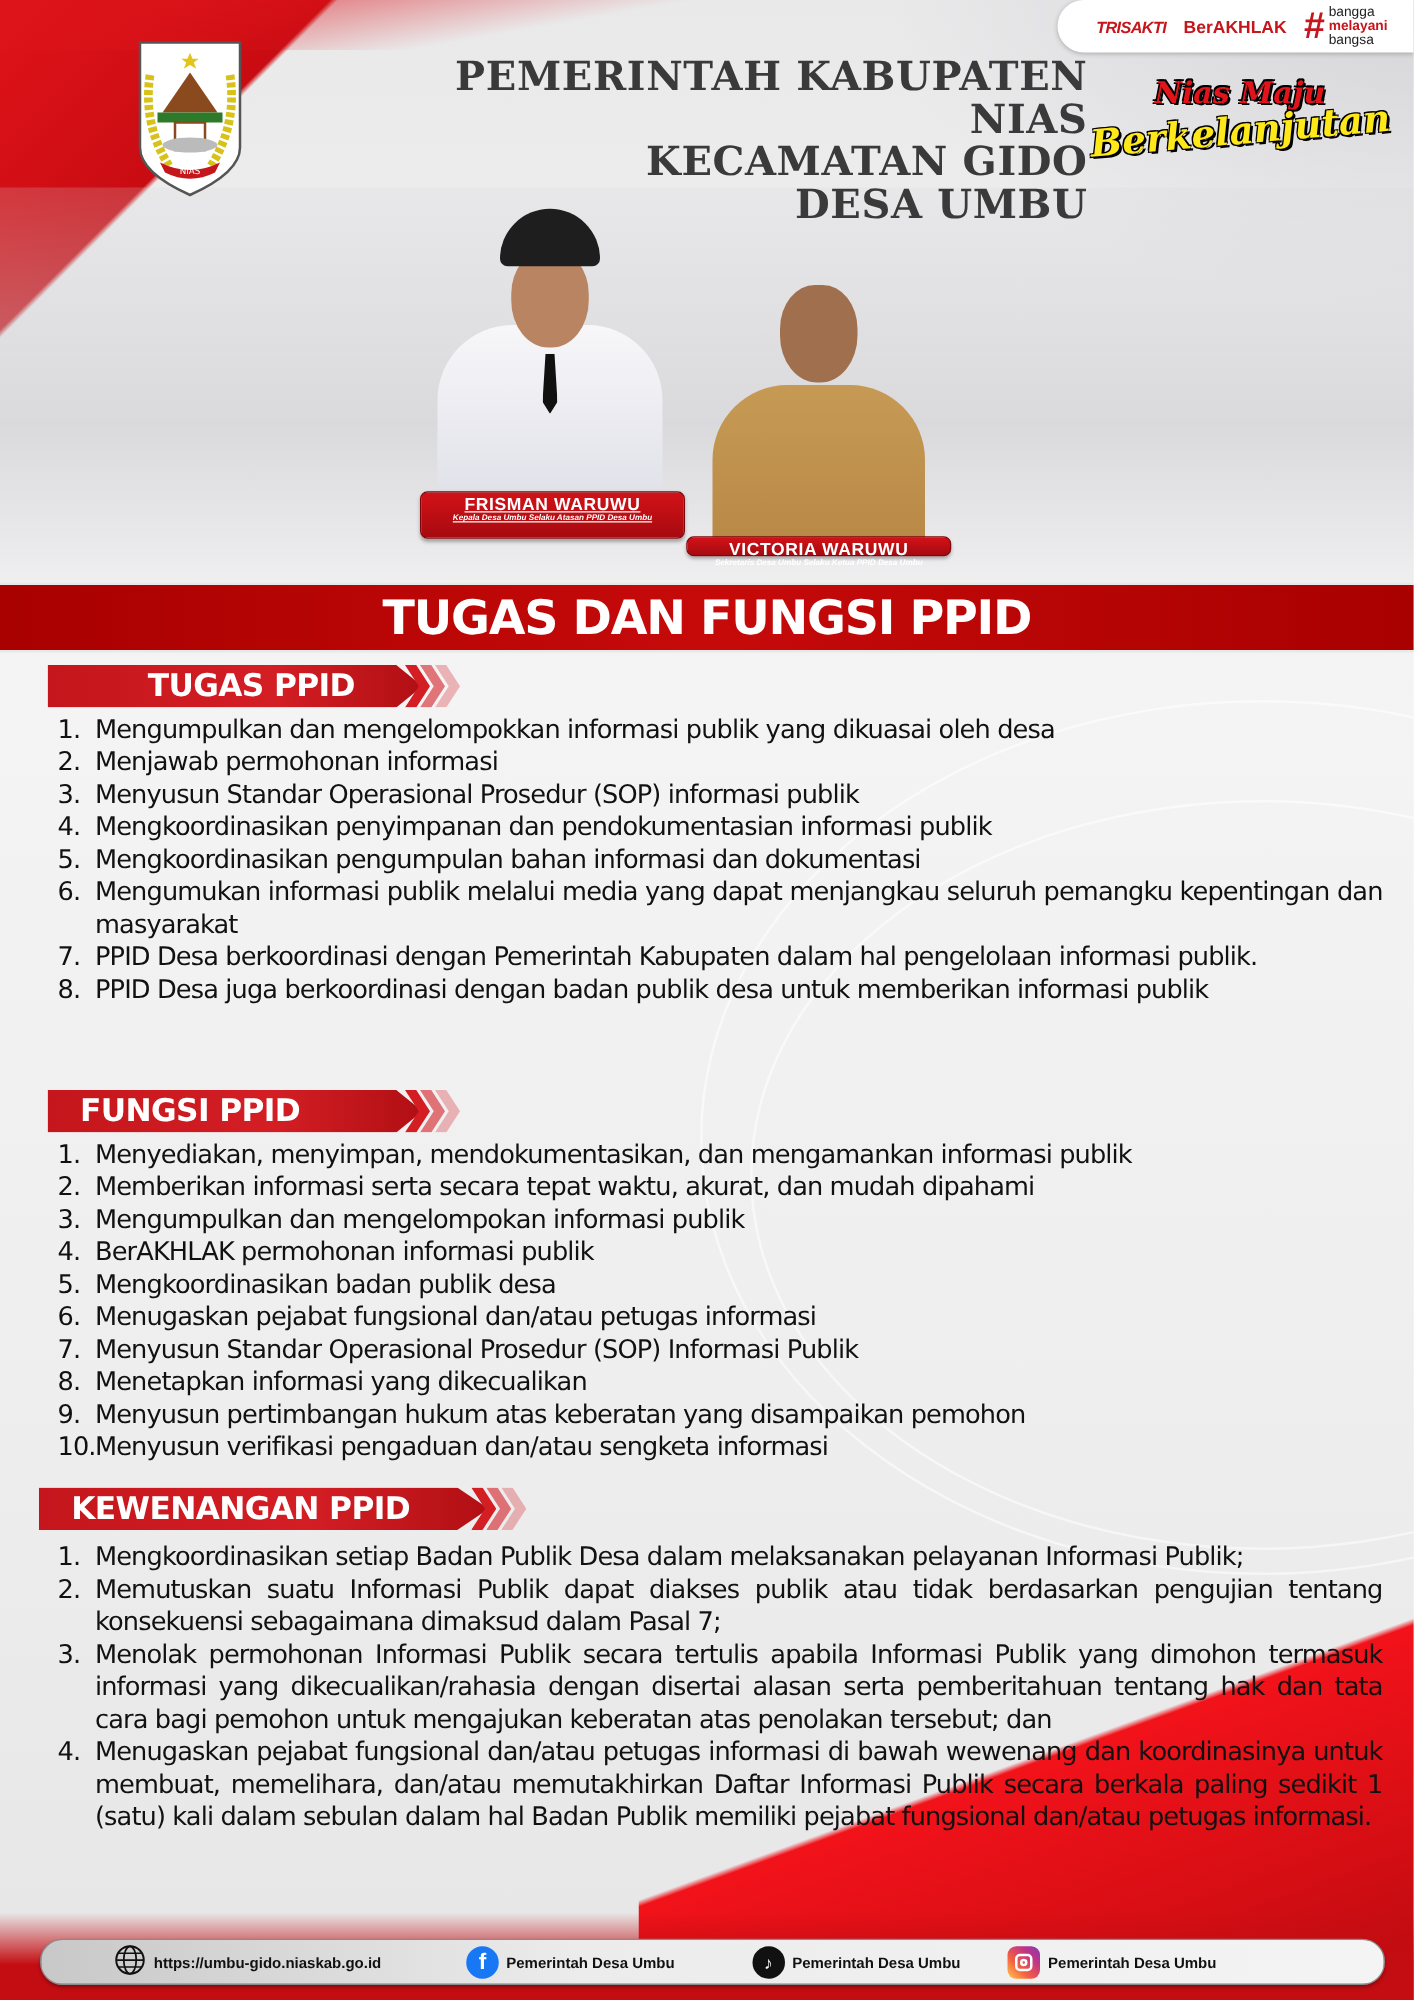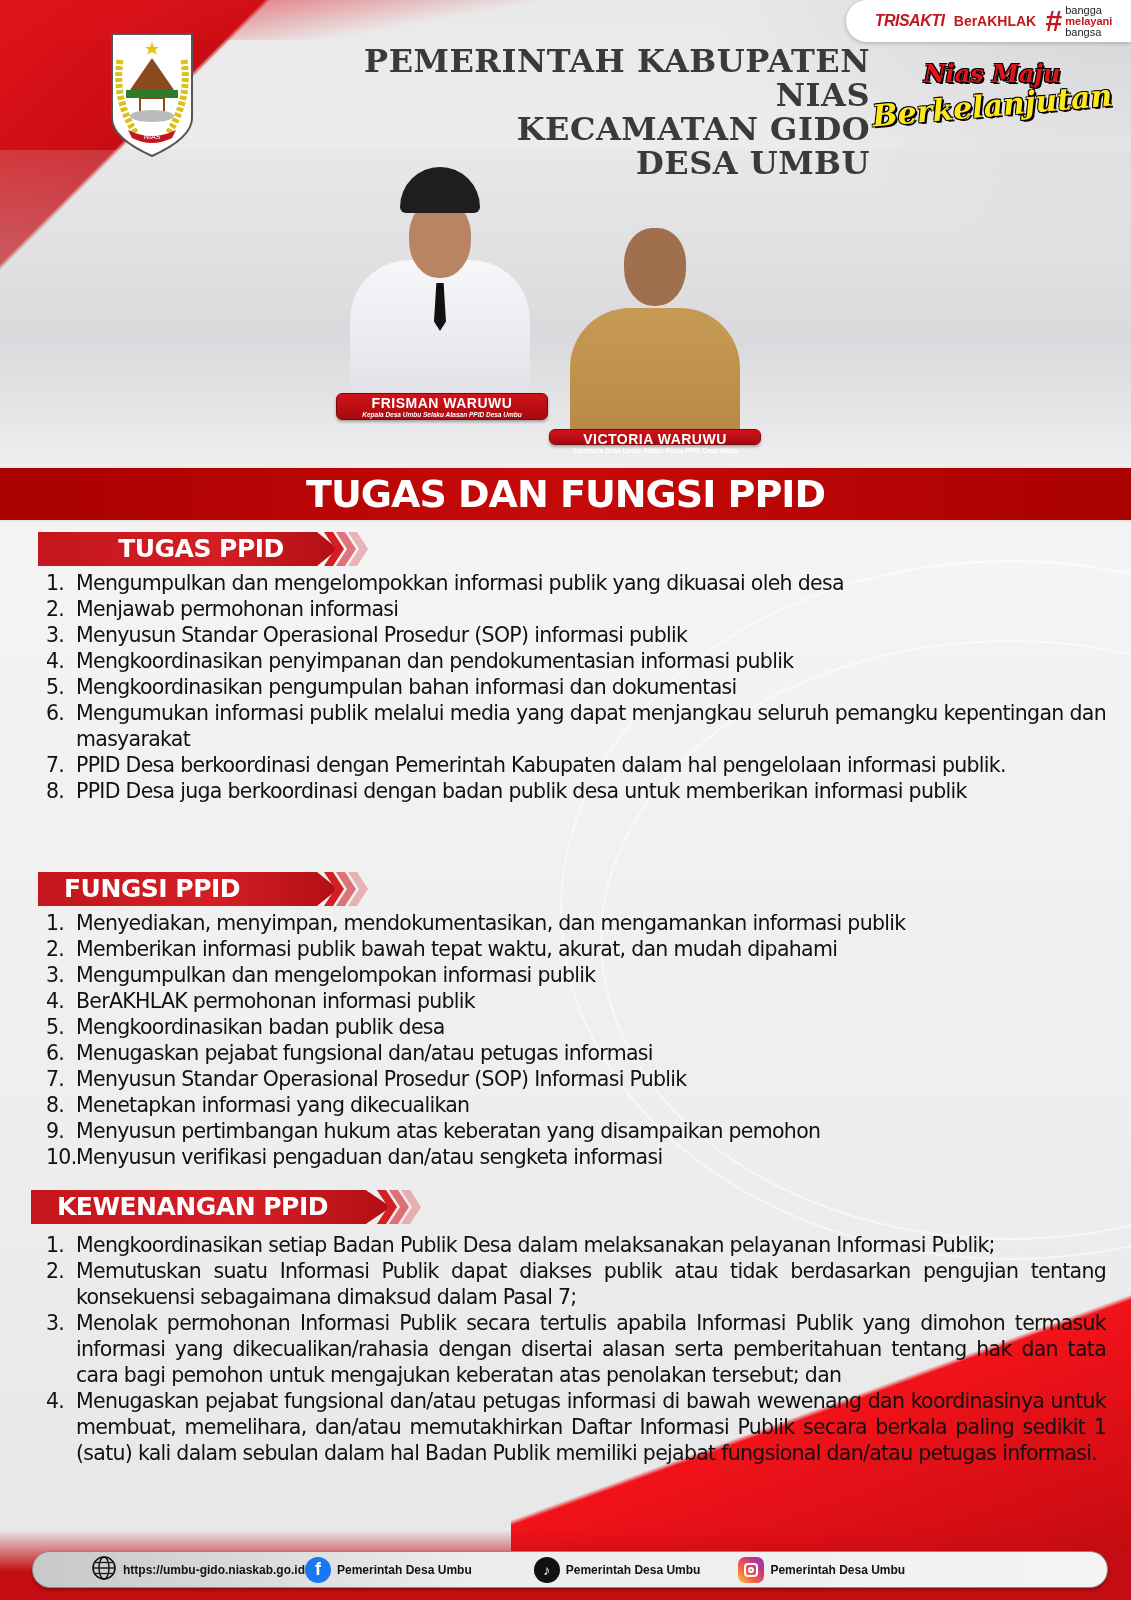--- a/index.html
+++ b/index.html
@@ -54,21 +54,21 @@
     position: absolute; left: 260px; top: 44px; width: 610px; text-align: center; z-index: 2;
     font-family: "DejaVu Serif", serif; font-weight: bold; color: #3a3a3a;
   }
   .title-block div { font-size: 32px; line-height: 34px; letter-spacing: 0.5px; text-align: right; }
   .badges {
     position: absolute; right: 0; top: 0; width: 285px; height: 42px; z-index: 3;
     background: #fff; border-bottom-left-radius: 22px; border-top-left-radius: 22px;
     display: flex; align-items: center; justify-content: space-around; padding: 0 14px 0 24px;
     box-shadow: 0 1px 4px rgba(0,0,0,0.25);
   }
-  .badge-trisakti { font-family: "Liberation Sans", sans-serif; font-weight: bold; font-style: italic; color: #c4161c; font-size: 16px; letter-spacing: -0.5px; }
+  .badge-trisakti { font-family: "Liberation Sans", sans-serif; font-weight: bold; font-style: italic; color: #c4161c; font-size: 13px; letter-spacing: -0.5px; }
   .badge-berakhlak { font-family: "Liberation Sans", sans-serif; font-weight: bold; color: #c4161c; font-size: 14px; }
   .badge-bangga { display: flex; align-items: center; gap: 3px; }
   .badge-hash { font-family: "Liberation Sans", sans-serif; font-weight: bold; color: #c4161c; font-size: 30px; line-height: 30px; }
   .badge-bangga-text { font-family: "Liberation Sans", sans-serif; font-size: 11px; line-height: 11px; color: #222; }
   .badge-bangga-text .red { color: #c4161c; font-weight: bold; }
   .slogan {
     position: absolute; left: 872px; top: 58px; width: 240px; z-index: 2; text-align: center;
     font-family: "DejaVu Serif", serif; font-style: italic; font-weight: bold;
   }
   .slogan .l1 { color: #e0141a; font-size: 24px; line-height: 32px; text-shadow: 2px 2px 0 #000, -1px -1px 0 #000, 1px -1px 0 #000, -1px 1px 0 #000; }
@@ -88,21 +88,21 @@
   .tie { position: absolute; left: 50%; top: 118px; transform: translateX(-50%); width: 12px; height: 48px; background: #111; clip-path: polygon(20% 0, 80% 0, 100% 80%, 50% 100%, 0 80%); }
 
   .nameplate {
     position: absolute; z-index: 3; text-align: center; color: #fff;
     background: linear-gradient(180deg, #d21218 0%, #a60a0f 100%);
     border-radius: 6px; border: 1px solid #7d070b; box-shadow: 0 2px 3px rgba(0,0,0,0.3);
     font-family: "Liberation Sans", sans-serif;
   }
   .nameplate .nm { font-weight: bold; font-size: 14px; line-height: 15px; letter-spacing: 0.5px; }
   .nameplate .role { font-style: italic; font-size: 6.5px; line-height: 8px; font-weight: bold; }
-  .np1 { left: 336px; top: 393px; width: 212px; height: 27px; padding-top: 2px; }
+  .np1 { left: 336px; top: 393px; width: 212px; height: 38px; padding-top: 2px; text-decoration: underline; }
   .np2 { left: 549px; top: 429px; width: 212px; height: 16px; padding-top: 2px; }
 
   
   .main-banner {
     position: absolute; left: 0; top: 466px; width: 1131px; height: 56px; z-index: 2;
     background: linear-gradient(90deg, #a90000 0%, #c60a0a 50%, #a90000 100%);
     border-top: 2px solid #e8e8e8; border-bottom: 2px solid #e8e8e8;
     text-align: center; color: #fff; font-family: "DejaVu Sans", sans-serif; font-weight: bold;
     font-size: 38px; line-height: 52px; letter-spacing: -1px;
   }
@@ -148,21 +148,21 @@
 
   
   .footer {
     position: absolute; left: 32px; top: 1551px; width: 1076px; height: 37px; z-index: 3;
     background: linear-gradient(90deg, #c8c8c8 0%, #ececec 40%, #f4f4f4 100%);
     border-radius: 18px; border: 1px solid #8a8a8a;
     display: flex; align-items: center; padding-left: 58px;
     box-shadow: 0 2px 3px rgba(0,0,0,0.3);
   }
   .f-item { display: flex; align-items: center; gap: 6px; font-family: "Liberation Sans", sans-serif; font-weight: bold; font-size: 12px; color: #111; }
-  .f-web { }
+  .f-web { margin-right: 68px; }
   .f-fb { margin-right: 62px; }
   .f-tt { margin-right: 38px; }
   .ic { width: 26px; height: 26px; border-radius: 50%; display: flex; align-items: center; justify-content: center; flex: 0 0 26px; }
   .ic-fb { background: #1877f2; color: #fff; font-weight: bold; font-size: 18px; font-family: "Liberation Sans", sans-serif; }
   .ic-tt { background: #111; color: #fff; font-size: 14px; }
   .ic-ig { border-radius: 7px; background: linear-gradient(45deg, #fdc94f 0%, #f56040 35%, #c13584 70%, #833ab4 100%); }
   .ic-ig .ring { width: 14px; height: 14px; border: 2px solid #fff; border-radius: 4px; position: relative; }
   .ic-ig .ring::after { content: ""; position: absolute; left: 2px; top: 2px; width: 6px; height: 6px; border: 2px solid #fff; border-radius: 50%; box-sizing: border-box; }
 </style>
 </head>
@@ -292,21 +292,21 @@
         <span></span>
       </div>
   </div>
   <ol class="items">
     <li>
         <span class="num">1.</span>
         <span class="txt">Menyediakan, menyimpan, mendokumentasikan, dan mengamankan informasi publik</span>
       </li>
     <li>
         <span class="num">2.</span>
-        <span class="txt">Memberikan informasi publik bawah tepat waktu, akurat, dan mudah dipahami</span>
+        <span class="txt">Memberikan informasi serta secara tepat waktu, akurat, dan mudah dipahami</span>
       </li>
     <li>
         <span class="num">3.</span>
         <span class="txt">Mengumpulkan dan mengelompokan informasi publik</span>
       </li>
     <li>
         <span class="num">4.</span>
         <span class="txt">BerAKHLAK permohonan informasi publik</span>
       </li>
     <li>

